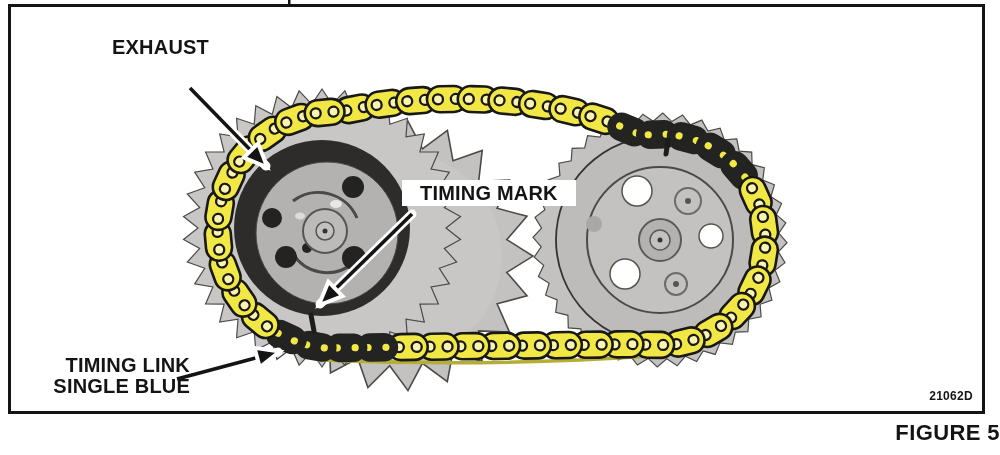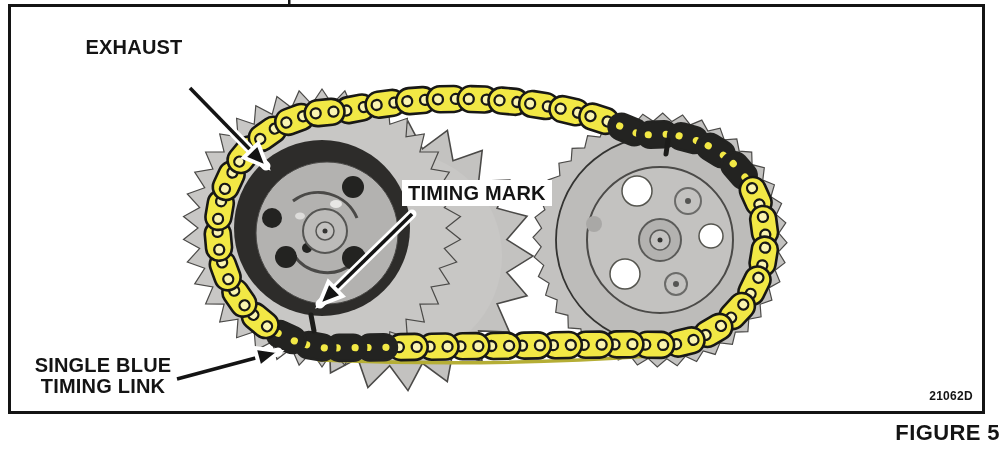--- a/index.html
+++ b/index.html
@@ -3,23 +3,23 @@
 <meta charset="utf-8">
 <style>
   html,body{margin:0;padding:0;background:#ffffff;}
   #stage{
     position:relative;width:1000px;height:455px;background:#ffffff;overflow:hidden;
     font-family:"Liberation Sans","DejaVu Sans",sans-serif;
   }
   #diagram{position:absolute;left:0;top:0;}
   .lbl{
     position:absolute;font-weight:bold;font-size:20px;line-height:22px;
-    color:#141414;text-align:center;letter-spacing:0.2px;white-space:nowrap;
+    color:#141414;text-align:right;letter-spacing:0.2px;white-space:nowrap;
   }
-  .lbl-boxed{background:#ffffff;padding:2px 6px;}
+  .lbl-boxed{background:#ffffff;padding:2px 18px;}
   .fig-code{
     position:absolute;font-weight:bold;font-size:12px;color:#141414;letter-spacing:0.3px;
   }
   .fig-caption{
     position:absolute;left:0;width:100%;text-align:right;
     font-weight:bold;font-size:22px;color:#141414;letter-spacing:0.4px;
   }
 </style>
 </head>
 <body>
@@ -315,21 +315,21 @@
       </g>
   </svg>
 
   <div class="lbl" style="left:59px;top:36px;width:150px;">
     <div>EXHAUST</div>
   </div>
 
   <div class="lbl lbl-boxed" style="left:402px;top:180px;">TIMING MARK</div>
 
   <div class="lbl" style="left:16px;top:355px;width:174px;line-height:21px;">
+    <div>TIMING LINK</div>
     <div>SINGLE BLUE</div>
-    <div>TIMING LINK</div>
   </div>
 
   <div class="fig-code" style="right:27px;top:389px;">21062D</div>
 
   <div class="fig-caption" style="top:420px;">FIGURE 5</div>
 
 </div>
 
 </body></html>

